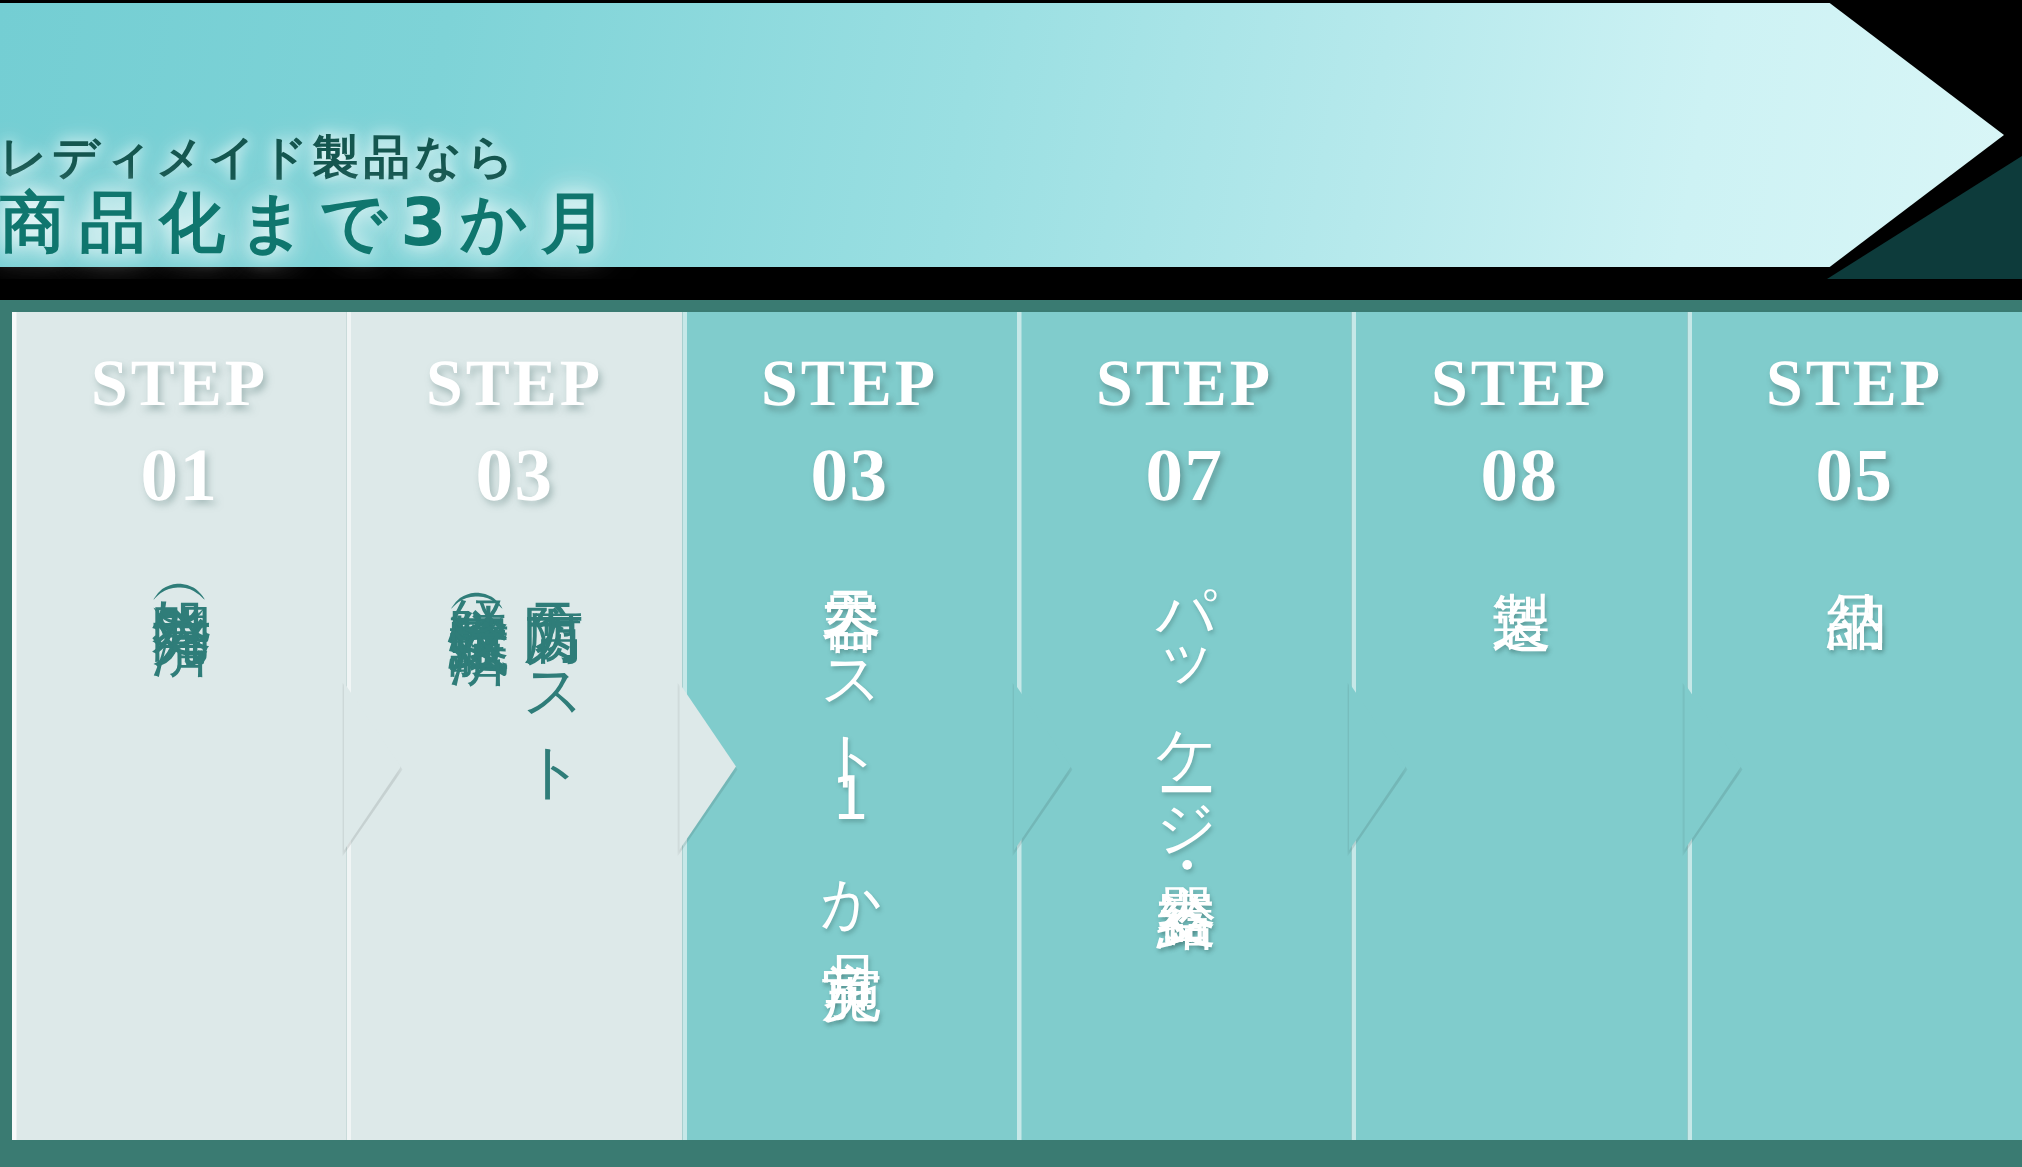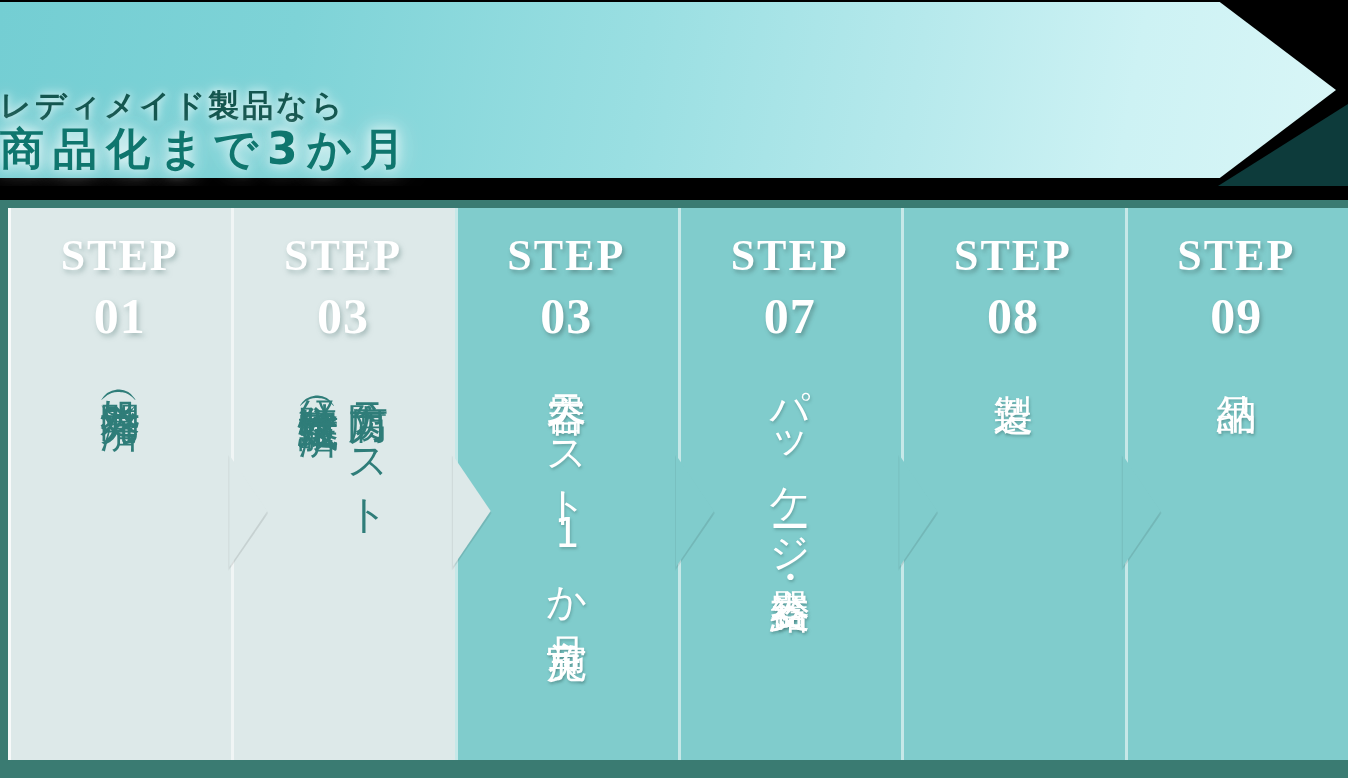--- a/index.html
+++ b/index.html
@@ -226,21 +226,21 @@
           <div class="vlabel">製造</div>
         </div>
       </div>
     </div>
 
     <div class="step teal">
       <div class="step-bg"></div>
       <div class="step-sep"></div>
       <div class="step-content">
         <div class="step-word">STEP</div>
-        <div class="step-num">09</div>
+        <div class="step-num">05</div>
         <div class="vlabels">
           <div class="vlabel">納品</div>
         </div>
       </div>
     </div>
 
   </div>
 </div>
 
 </body></html>

